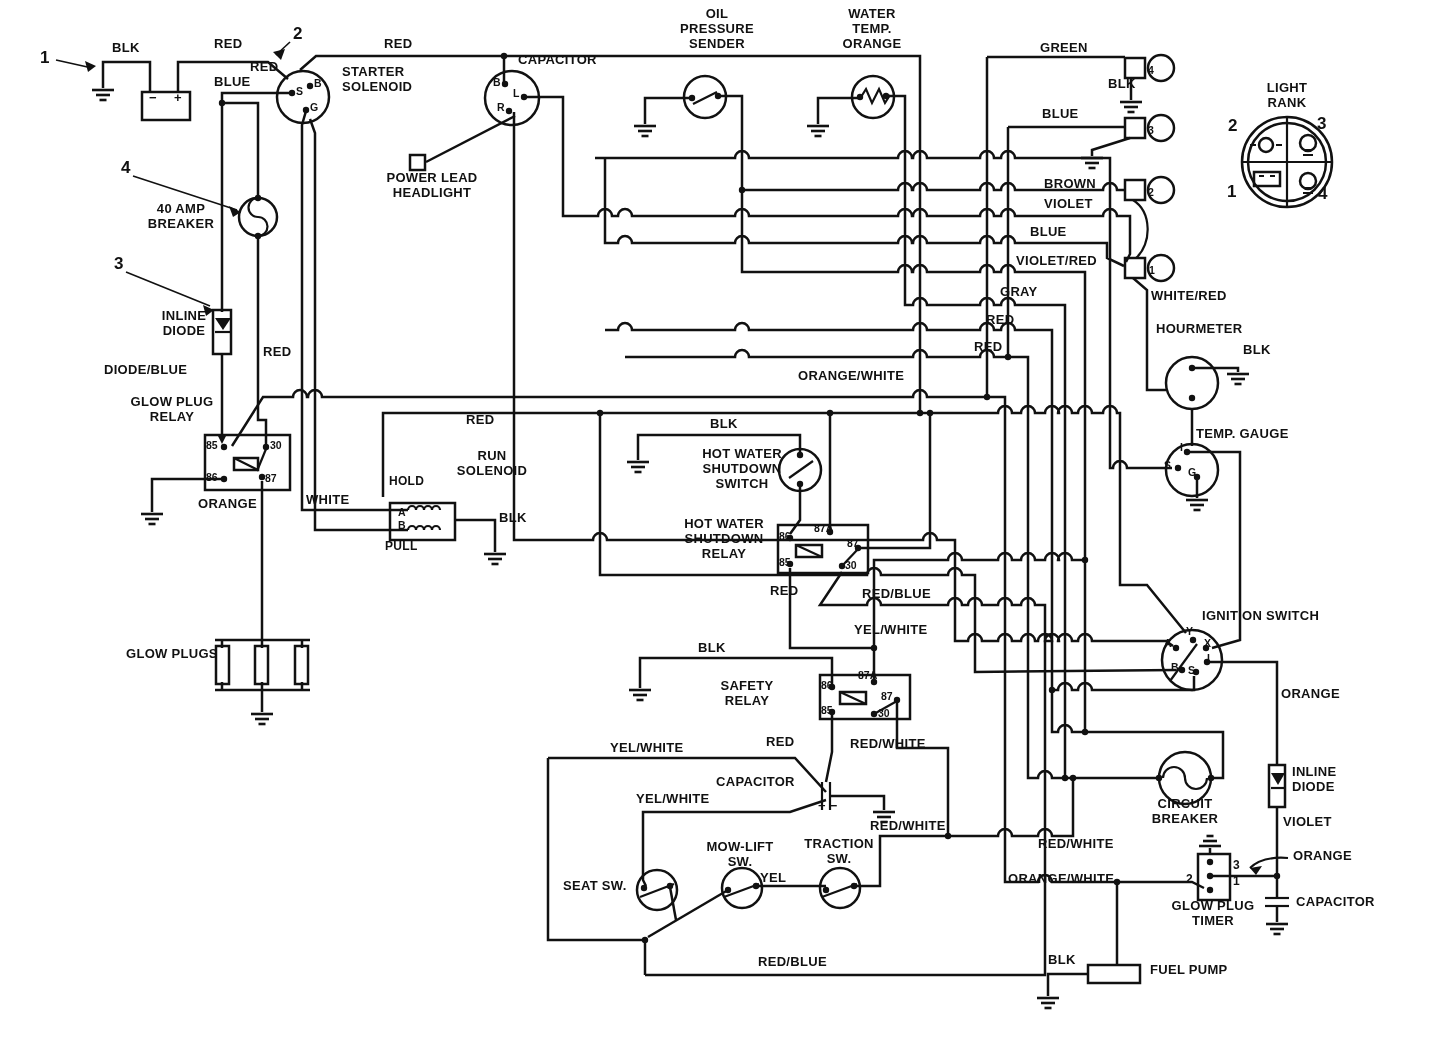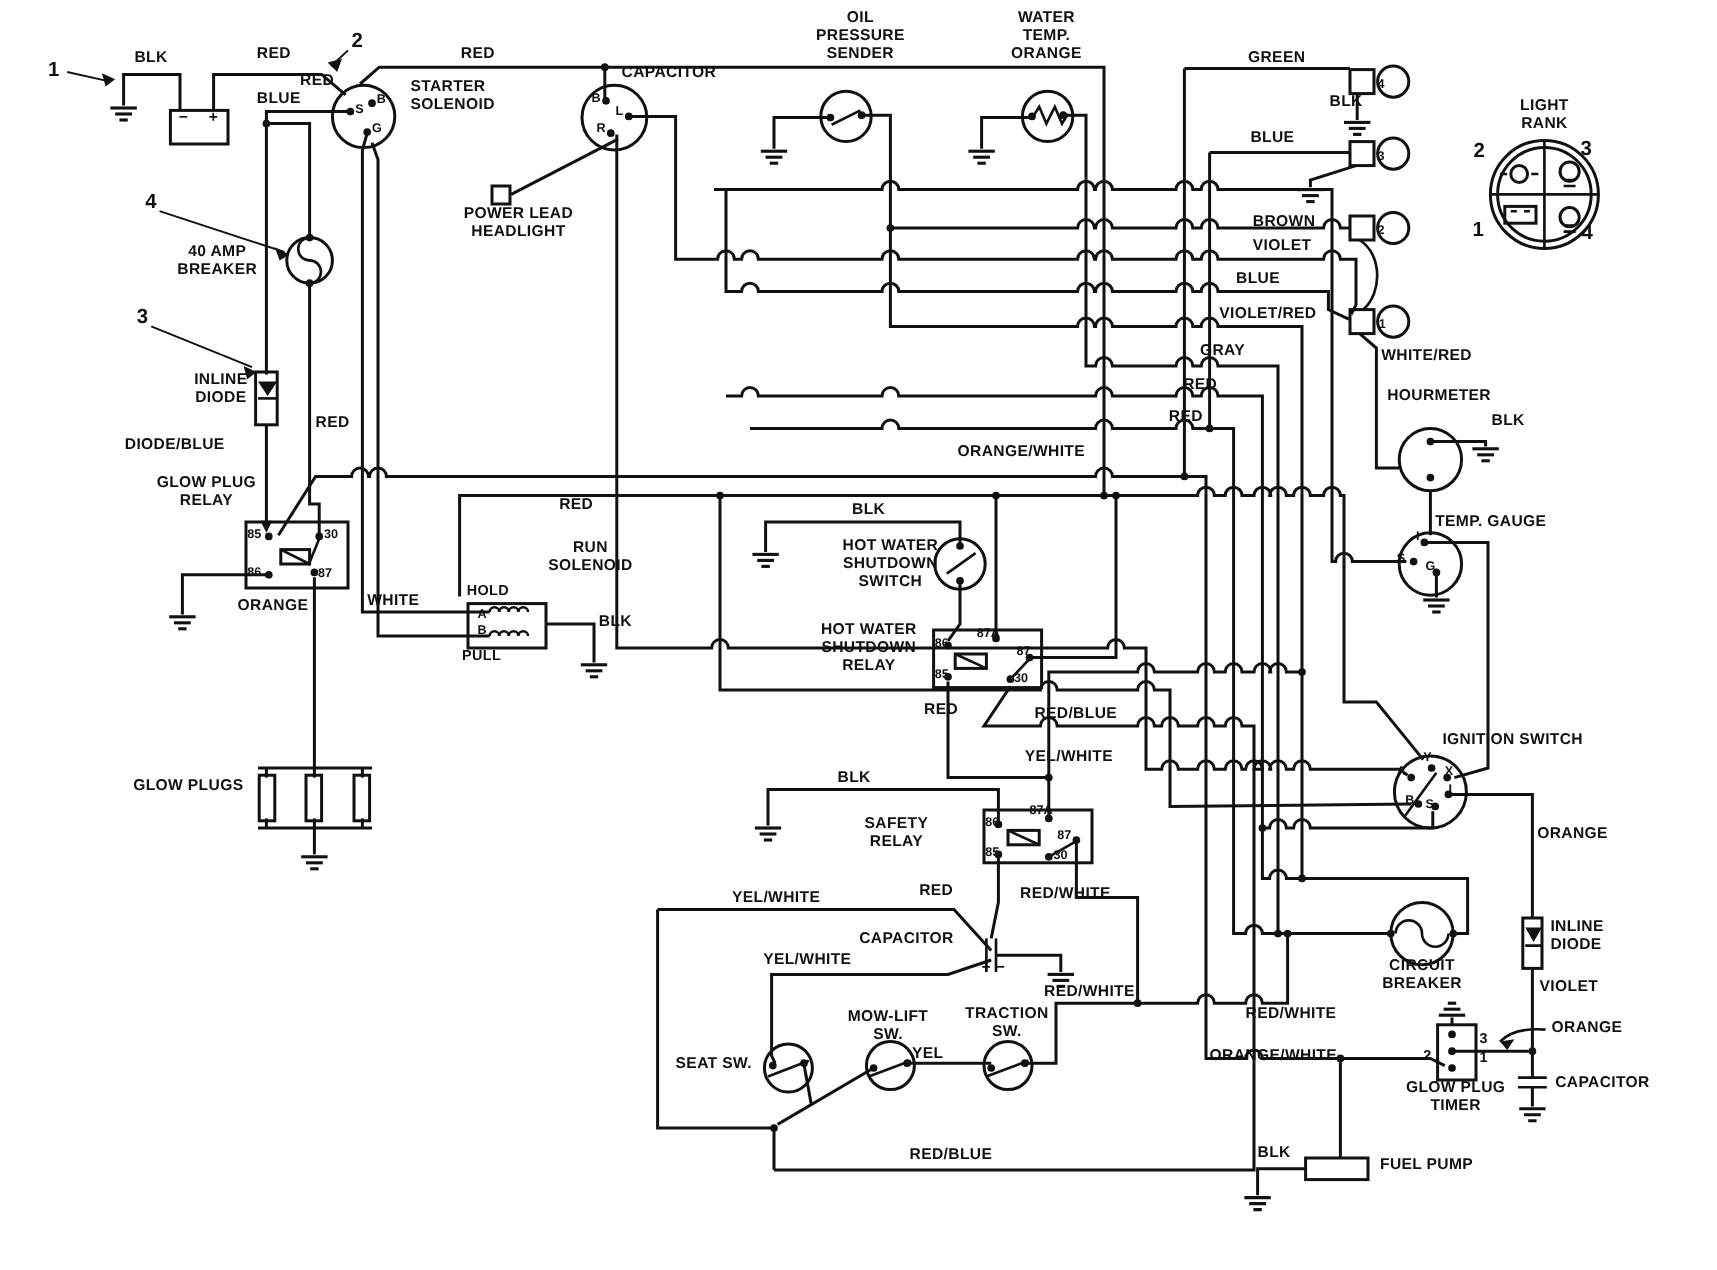--- a/index.html
+++ b/index.html
@@ -351,26 +351,26 @@
   <div class="lbl sm" style="left:206px;top:438px">85</div>
   <div class="lbl sm" style="left:270px;top:438px">30</div>
   <div class="lbl sm" style="left:206px;top:470px">86</div>
   <div class="lbl sm" style="left:265px;top:471px">87</div>
   <div class="lbl" style="left:263px;top:344px">RED</div>
   <div class="lbl" style="left:198px;top:496px">ORANGE</div>
   <div class="lbl" style="left:306px;top:492px">WHITE</div>
   <div class="lbl" style="left:466px;top:412px">RED</div>
   <div class="lbl c" style="left:492px;top:448px">RUN
 SOLENOID</div>
-  <div class="lbl md" style="left:389px;top:485px">HOLD</div>
+  <div class="lbl md" style="left:389px;top:474px">HOLD</div>
   <div class="lbl md" style="left:385px;top:539px">PULL</div>
   <div class="lbl sm" style="left:398px;top:505px">A</div>
   <div class="lbl sm" style="left:398px;top:518px">B</div>
   <div class="lbl" style="left:499px;top:510px">BLK</div>
-  <div class="lbl" style="left:111px;top:646px">GLOW PLUGS</div>
+  <div class="lbl" style="left:126px;top:646px">GLOW PLUGS</div>
   <div class="lbl" style="left:710px;top:416px">BLK</div>
   <div class="lbl c" style="left:742px;top:446px">HOT WATER
 SHUTDOWN
 SWITCH</div>
   <div class="lbl c" style="left:724px;top:516px">HOT WATER
 SHUTDOWN
 RELAY</div>
   <div class="lbl sm" style="left:779px;top:529px">86</div>
   <div class="lbl sm" style="left:814px;top:521px">87A</div>
   <div class="lbl sm" style="left:779px;top:555px">85</div>

